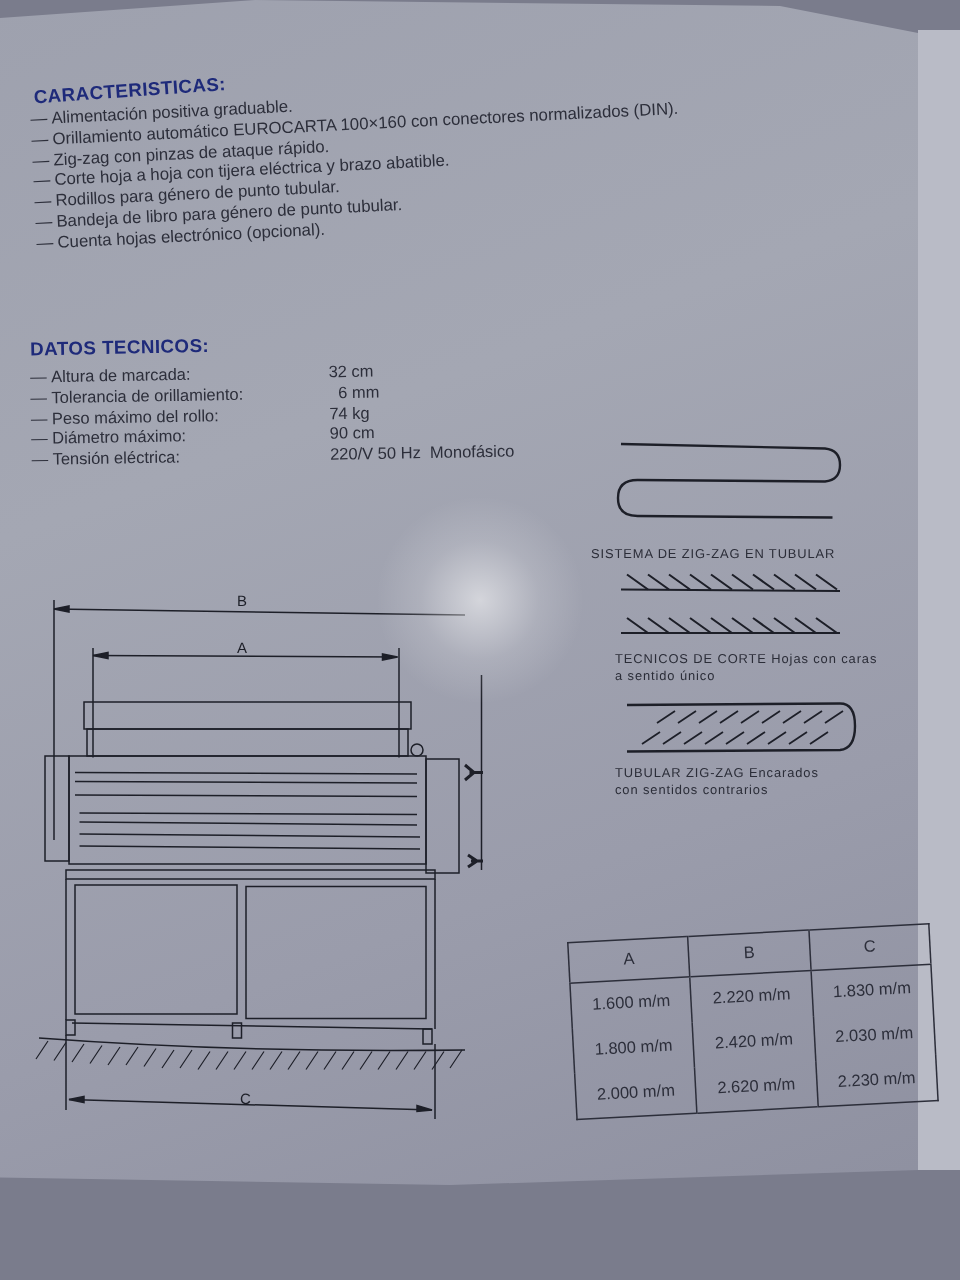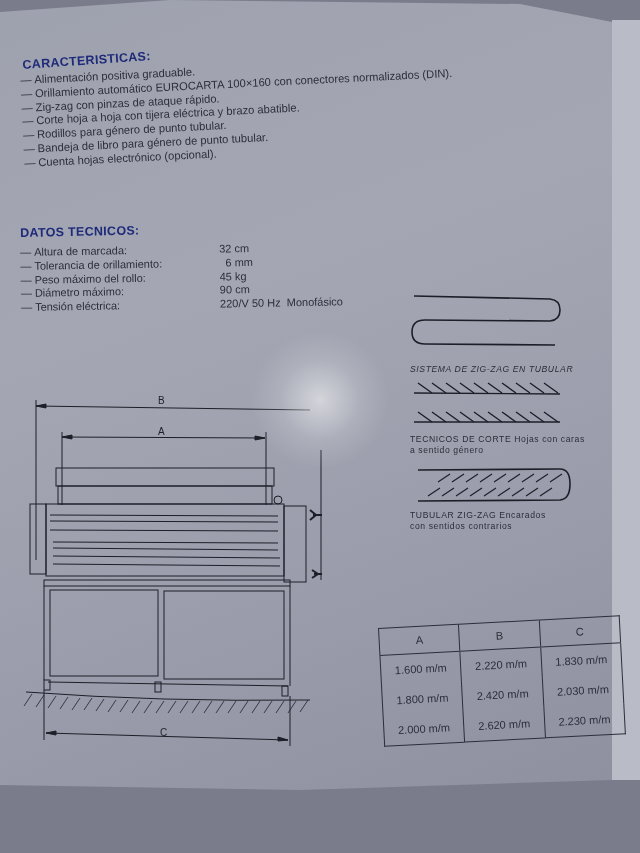--- a/index.html
+++ b/index.html
@@ -77,50 +77,50 @@
       <span style="white-space:pre">32 cm</span>
     </li>
   <li class="spec-row">
       <span class="dash">—</span>
       <span class="spec-label">Tolerancia de orillamiento:</span>
       <span style="white-space:pre">  6 mm</span>
     </li>
   <li class="spec-row">
       <span class="dash">—</span>
       <span class="spec-label">Peso máximo del rollo:</span>
-      <span style="white-space:pre">45 kg</span>
+      <span style="white-space:pre">74 kg</span>
     </li>
   <li class="spec-row">
       <span class="dash">—</span>
       <span class="spec-label">Diámetro máximo:</span>
       <span style="white-space:pre">90 cm</span>
     </li>
   <li class="spec-row">
       <span class="dash">—</span>
       <span class="spec-label">Tensión eléctrica:</span>
       <span style="white-space:pre">220/V 50 Hz  Monofásico</span>
     </li>
 </ul>
 
 <svg style="position:absolute; left:400px; top:290px;" width="170" height="60">
   <path d="M14 6 L150 9 Q160 10 160 20 Q160 30 150 31 L25 30 Q12 30 12 42 Q12 54 25 54 L155 55" fill="none" stroke="#1d1f28" stroke-width="1.6"></path>
 </svg>
-<div class="caption" style="left:410px; top:364px;font-style:italic;">SISTEMA DE ZIG-ZAG EN TUBULAR</div>
+<div class="caption" style="left:394px; top:364px;">SISTEMA DE ZIG-ZAG EN TUBULAR</div>
 
 <svg style="position:absolute; left:410px; top:382px;" width="160" height="45">
   <g stroke="#1d1f28" stroke-width="1.4" fill="none">
     <line x1="4" y1="11" x2="150" y2="12"></line>
     <path d="M8 1 L22 11 M22 1 L36 11 M36 1 L50 11 M50 1 L64 11 M64 1 L78 11 M78 1 L92 11 M92 1 L106 11 M106 1 L120 11 M120 1 L134 11 M134 1 L148 11"></path>
     <line x1="4" y1="40" x2="150" y2="40"></line>
     <path d="M8 30 L22 40 M22 30 L36 40 M36 30 L50 40 M50 30 L64 40 M64 30 L78 40 M78 30 L92 40 M92 30 L106 40 M106 30 L120 40 M120 30 L134 40 M134 30 L148 40"></path>
   </g>
 </svg>
 <div class="caption" style="left:410px; top:434px;">
   <div>TECNICOS DE CORTE Hojas con caras</div>
-  <div>a sentido género</div>
+  <div>a sentido único</div>
 </div>
 
 <svg style="position:absolute; left:410px; top:466px;" width="165" height="40">
   <g stroke="#1d1f28" stroke-width="1.6" fill="none">
     <path d="M8 4 L150 3 Q160 3 160 18 Q160 33 150 34 L8 35"></path>
   </g>
   <g stroke="#1d1f28" stroke-width="1.2">
     <path d="M28 16 L40 8 M42 16 L54 8 M56 16 L68 8 M70 16 L82 8 M84 16 L96 8 M98 16 L110 8 M112 16 L124 8 M126 16 L138 8 M140 16 L152 8"></path>
     <path d="M18 30 L30 22 M32 30 L44 22 M46 30 L58 22 M60 30 L72 22 M74 30 L86 22 M88 30 L100 22 M102 30 L114 22 M116 30 L128 22 M130 30 L142 22"></path>
   </g>

